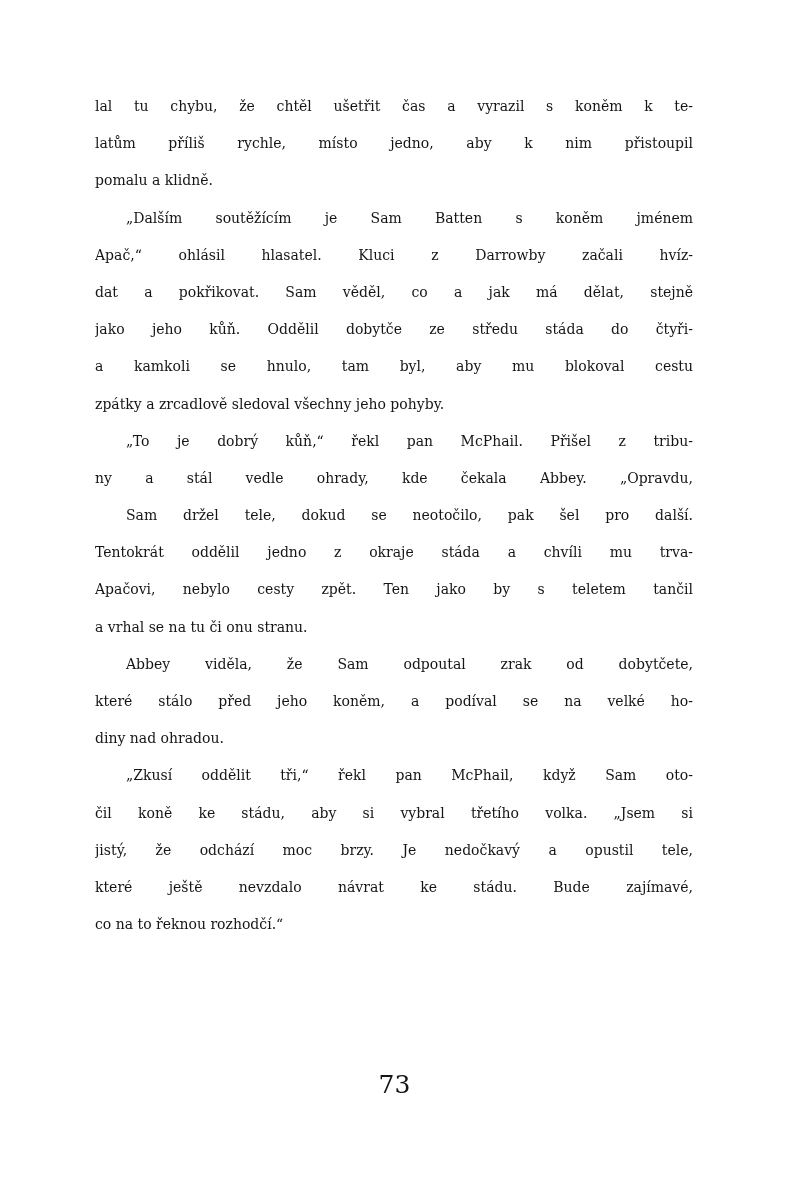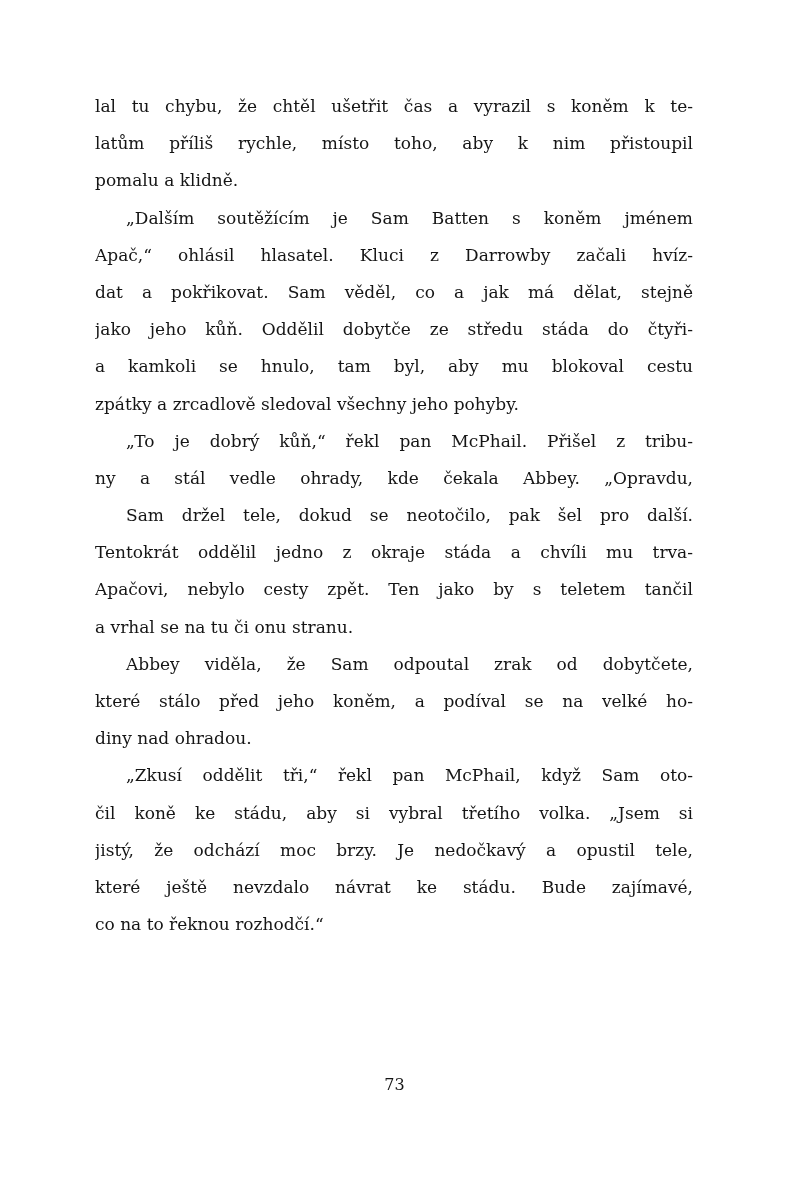--- a/index.html
+++ b/index.html
@@ -18,21 +18,21 @@
     height: 1180px;
     background: #ffffff;
     overflow: hidden;
   }
   .text-block {
     position: absolute;
     left: 95px;
     top: 88px;
     width: 598px;
     color: #151515;
-    font-size: 17px;
+    font-size: 14px;
     line-height: 37.2px;
   }
   .paragraph {
     margin: 0;
     padding: 0;
   }
   .line {
     text-align: justify;
     text-align-last: justify;
     height: 37.2px;
@@ -45,34 +45,34 @@
   .line.indent {
     text-indent: 31px;
   }
   .page-number {
     position: absolute;
     left: 0;
     top: 1066px;
     width: 789px;
     text-align: center;
     color: #151515;
-    font-size: 16px;
+    font-size: 25px;
     line-height: 37.2px;
   }
 </style>
 </head>
 <body>
 
 <div class="page">
 
   <div class="text-block">
 
     <div class="paragraph">
       <div class="line">lal tu chybu, že chtěl ušetřit čas a vyrazil s koněm k te-</div>
-      <div class="line">latům příliš rychle, místo toho, aby k nim přistoupil</div>
+      <div class="line">latům příliš rychle, místo jedno, aby k nim přistoupil</div>
       <div class="line end">pomalu a klidně.</div>
     </div>
 
     <div class="paragraph">
       <div class="line indent">„Dalším soutěžícím je Sam Batten s koněm jménem</div>
       <div class="line">Apač,“ ohlásil hlasatel. Kluci z Darrowby začali hvíz-</div>
       <div class="line">dat a pokřikovat. Sam věděl, co a jak má dělat, stejně</div>
       <div class="line">jako jeho kůň. Oddělil dobytče ze středu stáda do čtyři-</div>
       <div class="line">a kamkoli se hnulo, tam byl, aby mu blokoval cestu</div>
       <div class="line end">zpátky a zrcadlově sledoval všechny jeho pohyby.</div>

